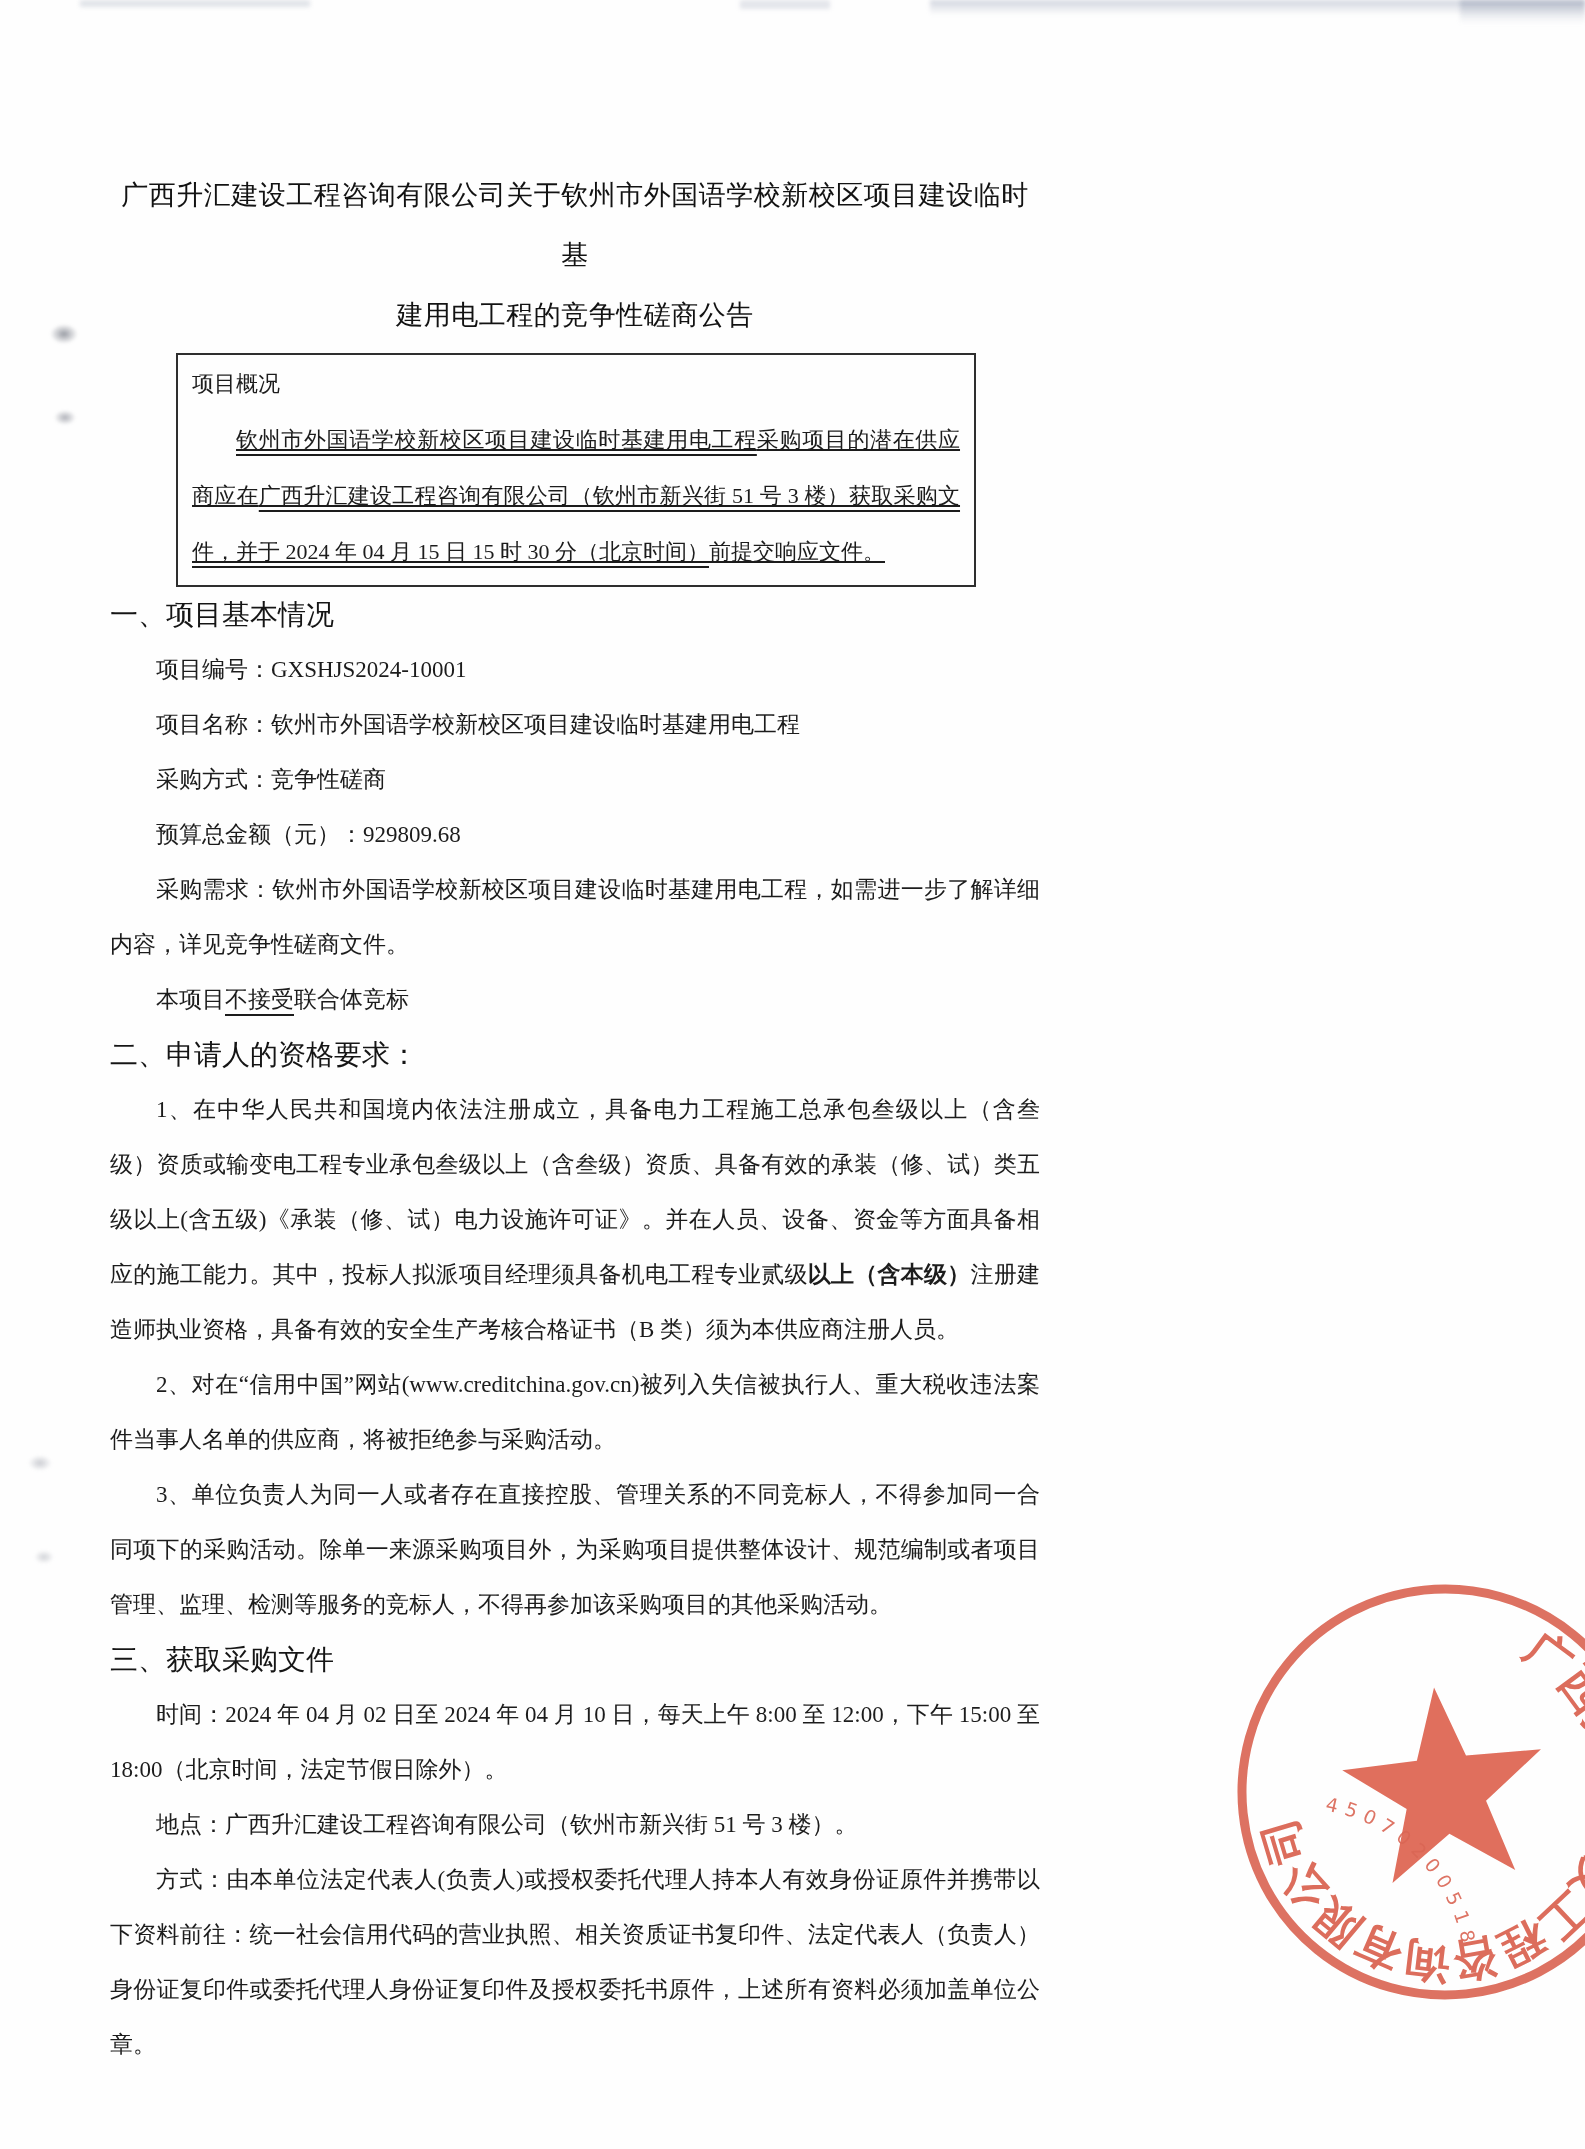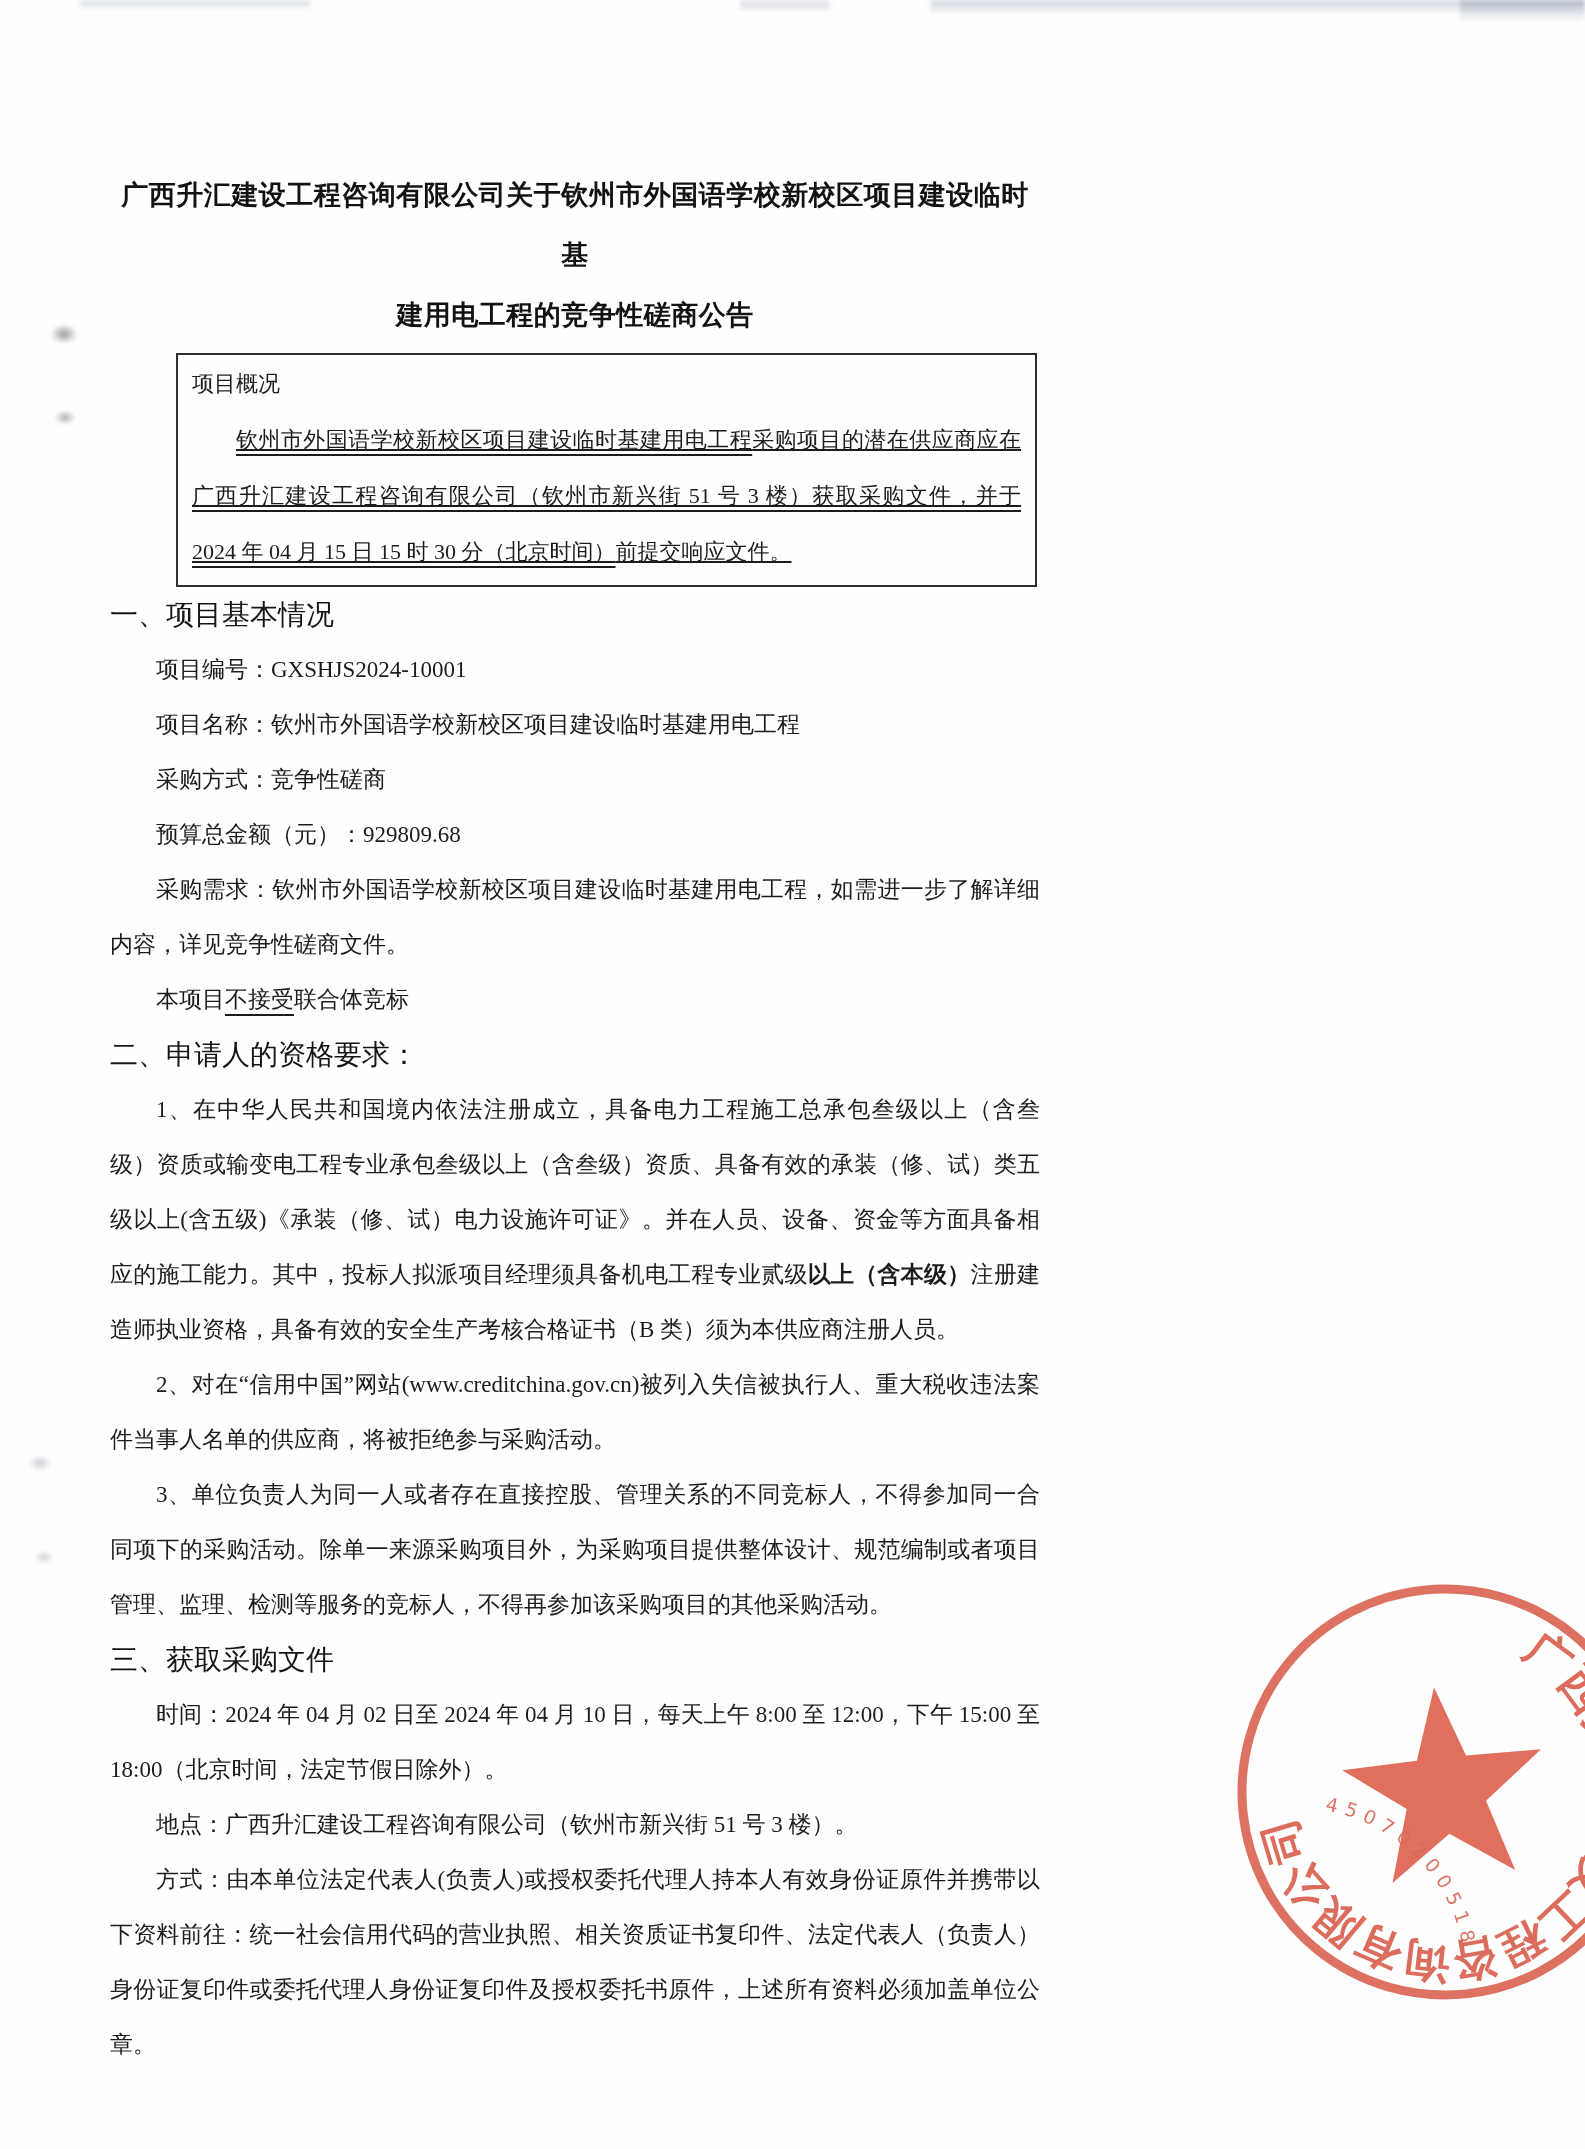--- a/index.html
+++ b/index.html
@@ -9,30 +9,30 @@
     font-family:"Liberation Serif","DejaVu Serif",serif;
     color:#1c1c1c;
     position:relative;
     overflow:hidden;
   }
   .page{position:absolute;inset:0;background:#fefefe;}
   .content{position:absolute;left:110px;top:0;width:930px;}
   .doc-title{
     margin-top:165px;
     text-align:center;
-    font-weight:bold;
+    font-weight:normal;
     font-size:27px;
     line-height:60px;
     color:#121212;
     letter-spacing:0.5px;
   }
   .overview-box{
     margin-top:8px;
     margin-left:66px;
-    width:861px;
+    width:800px;
     box-sizing:border-box;
     border:2px solid #2e2e2e;
     padding:1px 14px 5px 14px;
     font-size:22px;
     line-height:56px;
   }
   .overview-box p{margin:0;}
   .box-heading{text-indent:0;}
   .box-para{text-indent:2em;text-align:justify;text-decoration:underline;}
   .sec-heading{

